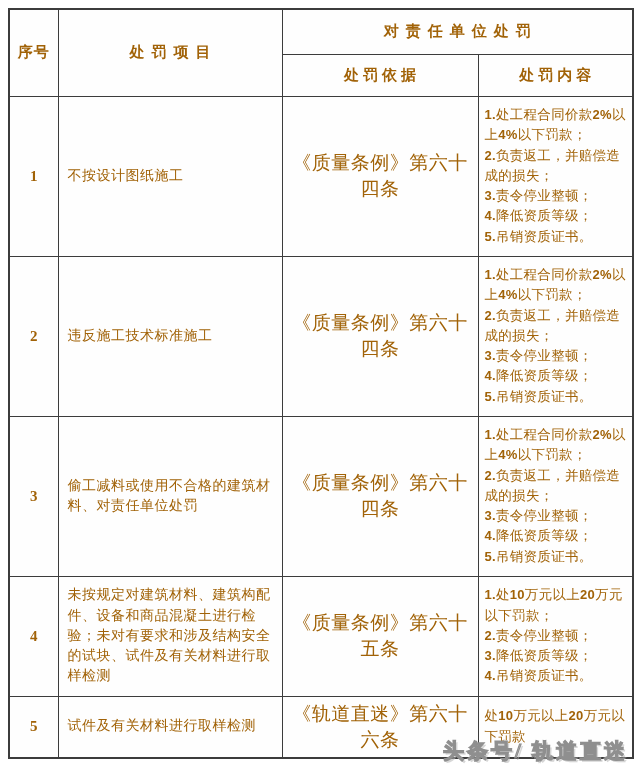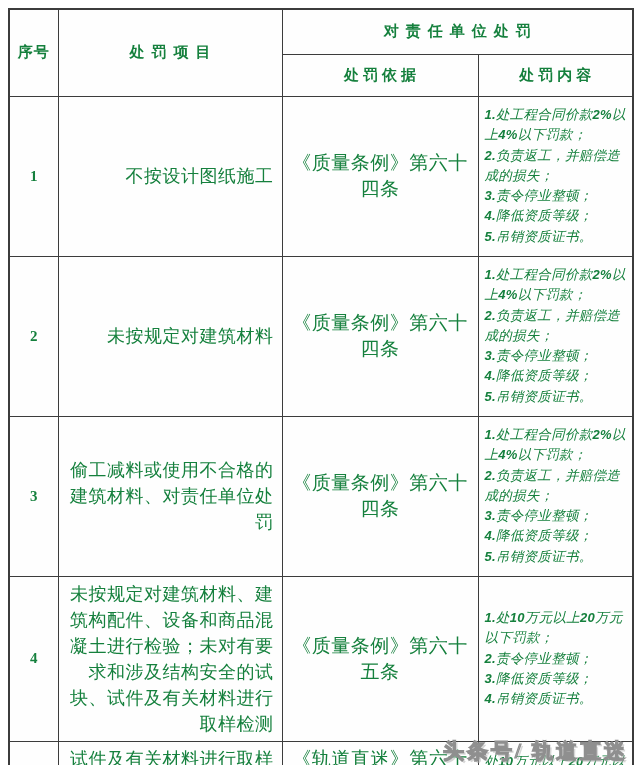--- a/index.html
+++ b/index.html
@@ -16,58 +16,57 @@
   }
   table.penalty-table {
     width: 624px;
     border-collapse: collapse;
     table-layout: fixed;
     border: 2px solid #3c3c3c;
     background: #fefefe;
   }
   .penalty-table th, .penalty-table td {
     border: 1px solid #3c3c3c;
-    color: #15803d;
+    color: #a16207;
     vertical-align: middle;
   }
   .penalty-table th {
     font-weight: bold;
     font-size: 15px;
     text-align: center;
   }
   .th-group   { letter-spacing: 7px; text-indent: 7px; height: 45px; }
   .th-sub     { letter-spacing: 4px; text-indent: 4px; height: 42px; }
   .th-num     { letter-spacing: 1px; }
   .th-item    { letter-spacing: 7px; text-indent: 7px; margin-top: 40px; }
 
   .cell-num {
     text-align: center;
     font-weight: bold;
     font-size: 15px;
   }
   .cell-item {
-    text-align: right;
-    font-size: 18px;
+    text-align: left;
+    font-size: 14px;
     padding: 4px 8px 4px 9px;
     line-height: 1.45;
     letter-spacing: 0.5px;
   }
   .cell-basis {
     text-align: center;
     font-size: 19px;
     padding: 4px 6px;
     letter-spacing: 0.5px;
   }
   .cell-content {
     text-align: left;
     font-size: 13.5px;
     padding: 6px 4px 6px 6px;
     line-height: 1.5;
     letter-spacing: 0.3px;
-    font-style: italic;
   }
   .content-line { display: block; }
   .seg-bold { font-weight: bold; font-family: "Liberation Sans", sans-serif; font-size: 13px; }
 
   .row-tall  td { height: 160px; }
   .row-mid   td { height: 120px; margin-left: 20px; }
   .row-short td { height: 61px; }
 
   .watermark {
     position: absolute;
@@ -112,21 +111,21 @@
         <td class="cell-content">
             <div class="content-line"><span class="seg-bold">1.</span><span>处工程合同价款</span><span class="seg-bold">2%</span><span>以上</span><span class="seg-bold">4%</span><span>以下罚款；</span></div>
             <div class="content-line"><span class="seg-bold">2.</span><span>负责返工，并赔偿造成的损失；</span></div>
             <div class="content-line"><span class="seg-bold">3.</span><span>责令停业整顿；</span></div>
             <div class="content-line"><span class="seg-bold">4.</span><span>降低资质等级；</span></div>
             <div class="content-line"><span class="seg-bold">5.</span><span>吊销资质证书。</span></div>
           </td>
       </tr>
       <tr class="row-tall">
         <td class="cell-num">2</td>
-        <td class="cell-item">未按规定对建筑材料</td>
+        <td class="cell-item">违反施工技术标准施工</td>
         <td class="cell-basis">《质量条例》第六十四条</td>
         <td class="cell-content">
             <div class="content-line"><span class="seg-bold">1.</span><span>处工程合同价款</span><span class="seg-bold">2%</span><span>以上</span><span class="seg-bold">4%</span><span>以下罚款；</span></div>
             <div class="content-line"><span class="seg-bold">2.</span><span>负责返工，并赔偿造成的损失；</span></div>
             <div class="content-line"><span class="seg-bold">3.</span><span>责令停业整顿；</span></div>
             <div class="content-line"><span class="seg-bold">4.</span><span>降低资质等级；</span></div>
             <div class="content-line"><span class="seg-bold">5.</span><span>吊销资质证书。</span></div>
           </td>
       </tr>
       <tr class="row-tall">

